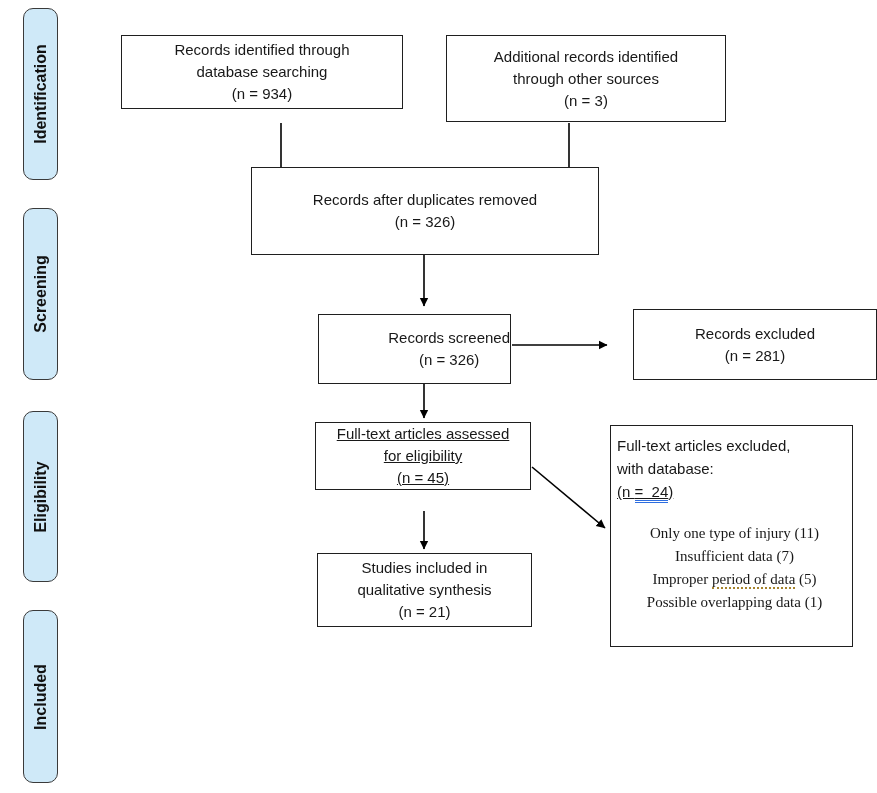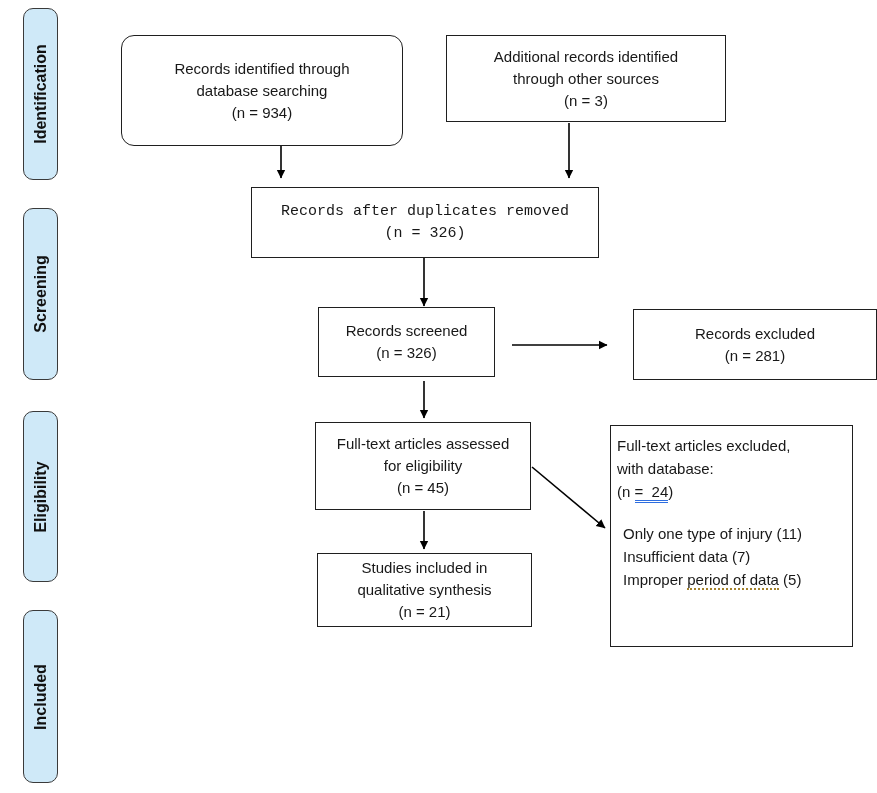--- a/index.html
+++ b/index.html
@@ -51,40 +51,40 @@
     background: #ffffff;
     display: flex;
     align-items: center;
     justify-content: center;
     text-align: center;
     font-size: 15px;
     line-height: 22px;
   }
   .box .box-text { white-space: pre-line; }
 
-  .box.b1 { left: 121px; top: 35px;  width: 282px; height: 111px; border-radius: 13px; }
+  .box.b1 { left: 121px; top: 35px;  width: 282px; height: 74px; }
   .box.b2 { left: 446px; top: 35px;  width: 280px; height: 87px; }
-  .box.b3 { left: 251px; top: 187px; width: 348px; height: 71px; font-family: Liberation Mono, monospace; }
-  .box.b4 { left: 318px; top: 307px; width: 177px; height: 70px; }
+  .box.b3 { left: 251px; top: 167px; width: 348px; height: 88px; }
+  .box.b4 { left: 318px; top: 314px; width: 193px; height: 70px; justify-content: flex-end; }
   .box.b5 { left: 633px; top: 309px; width: 244px; height: 71px; }
-  .box.b6 { left: 315px; top: 422px; width: 216px; height: 88px; }
+  .box.b6 { left: 315px; top: 422px; width: 216px; height: 68px; text-decoration: underline; }
   .box.b8 { left: 317px; top: 553px; width: 215px; height: 74px; }
 
   
   .box.b7 {
     left: 610px; top: 425px; width: 243px; height: 222px;
     display: block;
     padding: 8px 6px 0 6px;
     line-height: 23px;
     text-align: center;
   }
   .b7 .hdr    { text-align: left; }
   .b7 .spacer { height: 19px; }
-  .b7 .reason { text-align: left; padding-left: 6px; white-space: pre; }
-  .b7 .nrow   { white-space: pre; }
+  .b7 .reason { text-align: center; padding-left: 6px; white-space: pre; font-family: Liberation Serif, serif; }
+  .b7 .nrow   { white-space: pre; text-decoration: underline; }
 
   .u-blue {
     border-bottom: 3px double #2e6ee0;
   }
   .u-gold {
     border-bottom: 2px dotted #a5832d;
   }
 </style>
 </head>
 <body>
@@ -155,20 +155,21 @@
   </div>
 
   <div class="box b7">
     <div class="hdr">Full-text articles excluded,</div>
     <div class="hdr">with database:</div>
     <div class="hdr nrow"><span>(n </span><span class="u-blue">=  24</span><span>)</span></div>
     <div class="spacer"></div>
     <div class="reason">Only one type of injury (11)</div>
     <div class="reason">Insufficient data (7)</div>
     <div class="reason"><span>Improper </span><span class="u-gold">period of data</span><span> (5)</span></div>
+    <div class="reason">Possible overlapping data (1)</div>
   </div>
 
   <div class="box b8">
     <div class="box-text">Studies included in
 qualitative synthesis
 (n = 21)</div>
   </div>
 
 </div>
 

